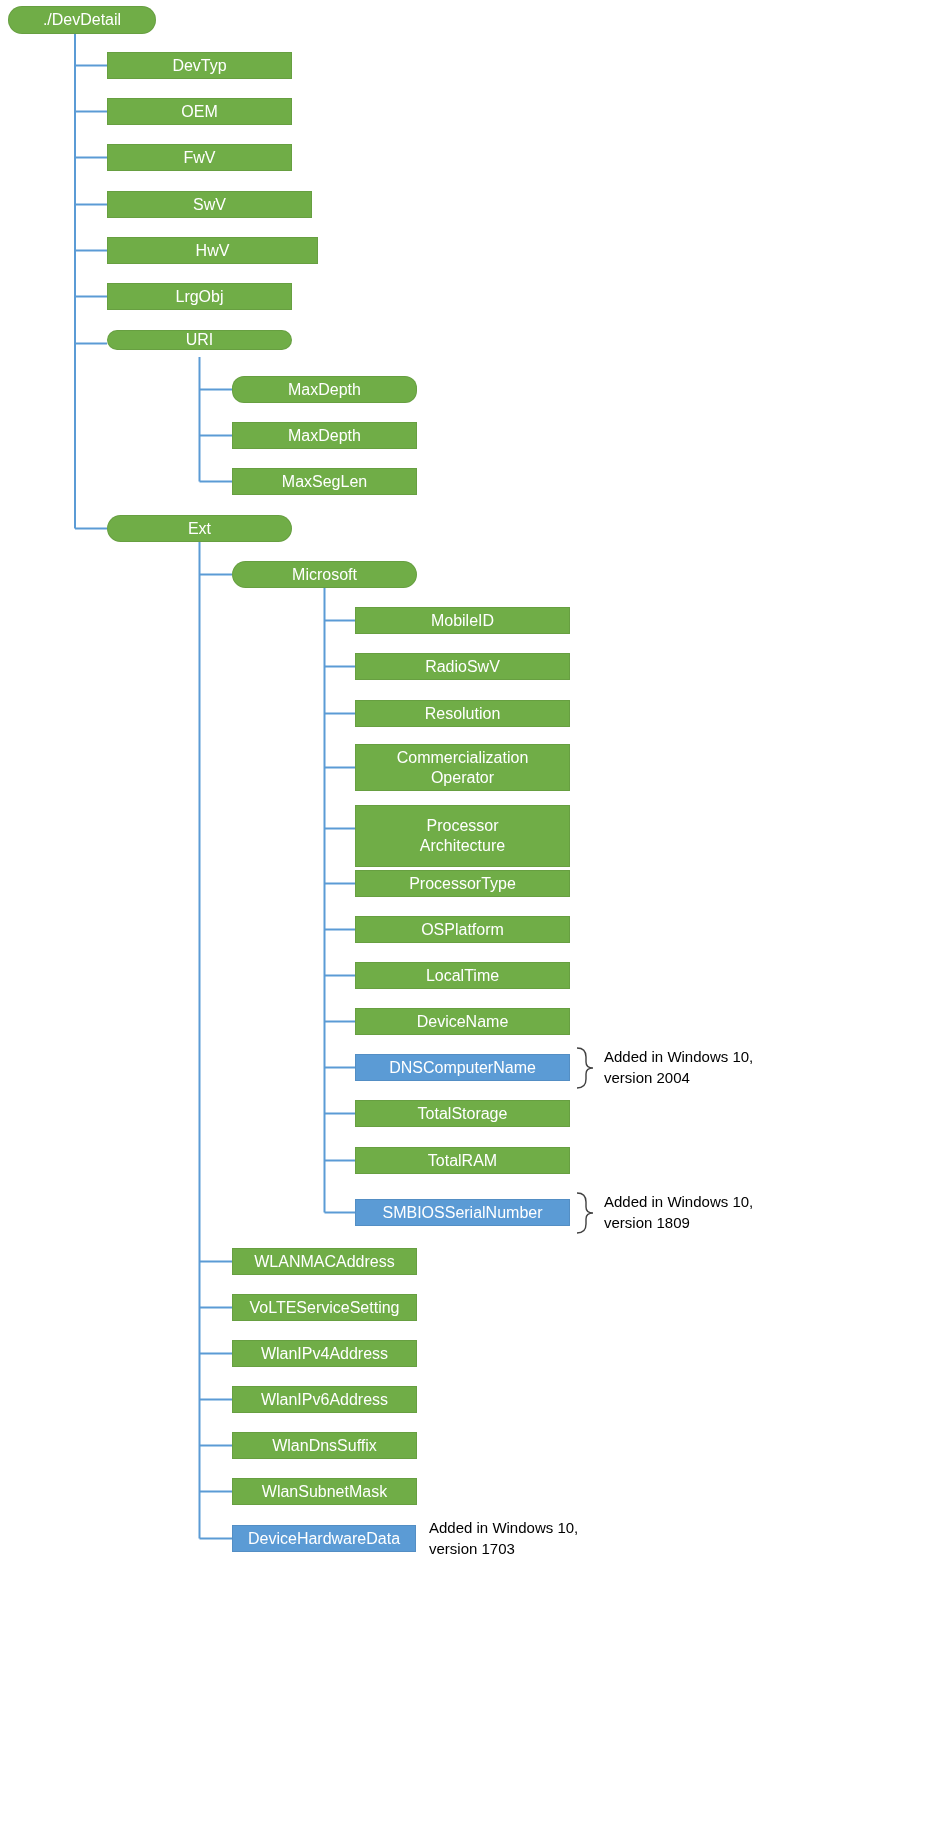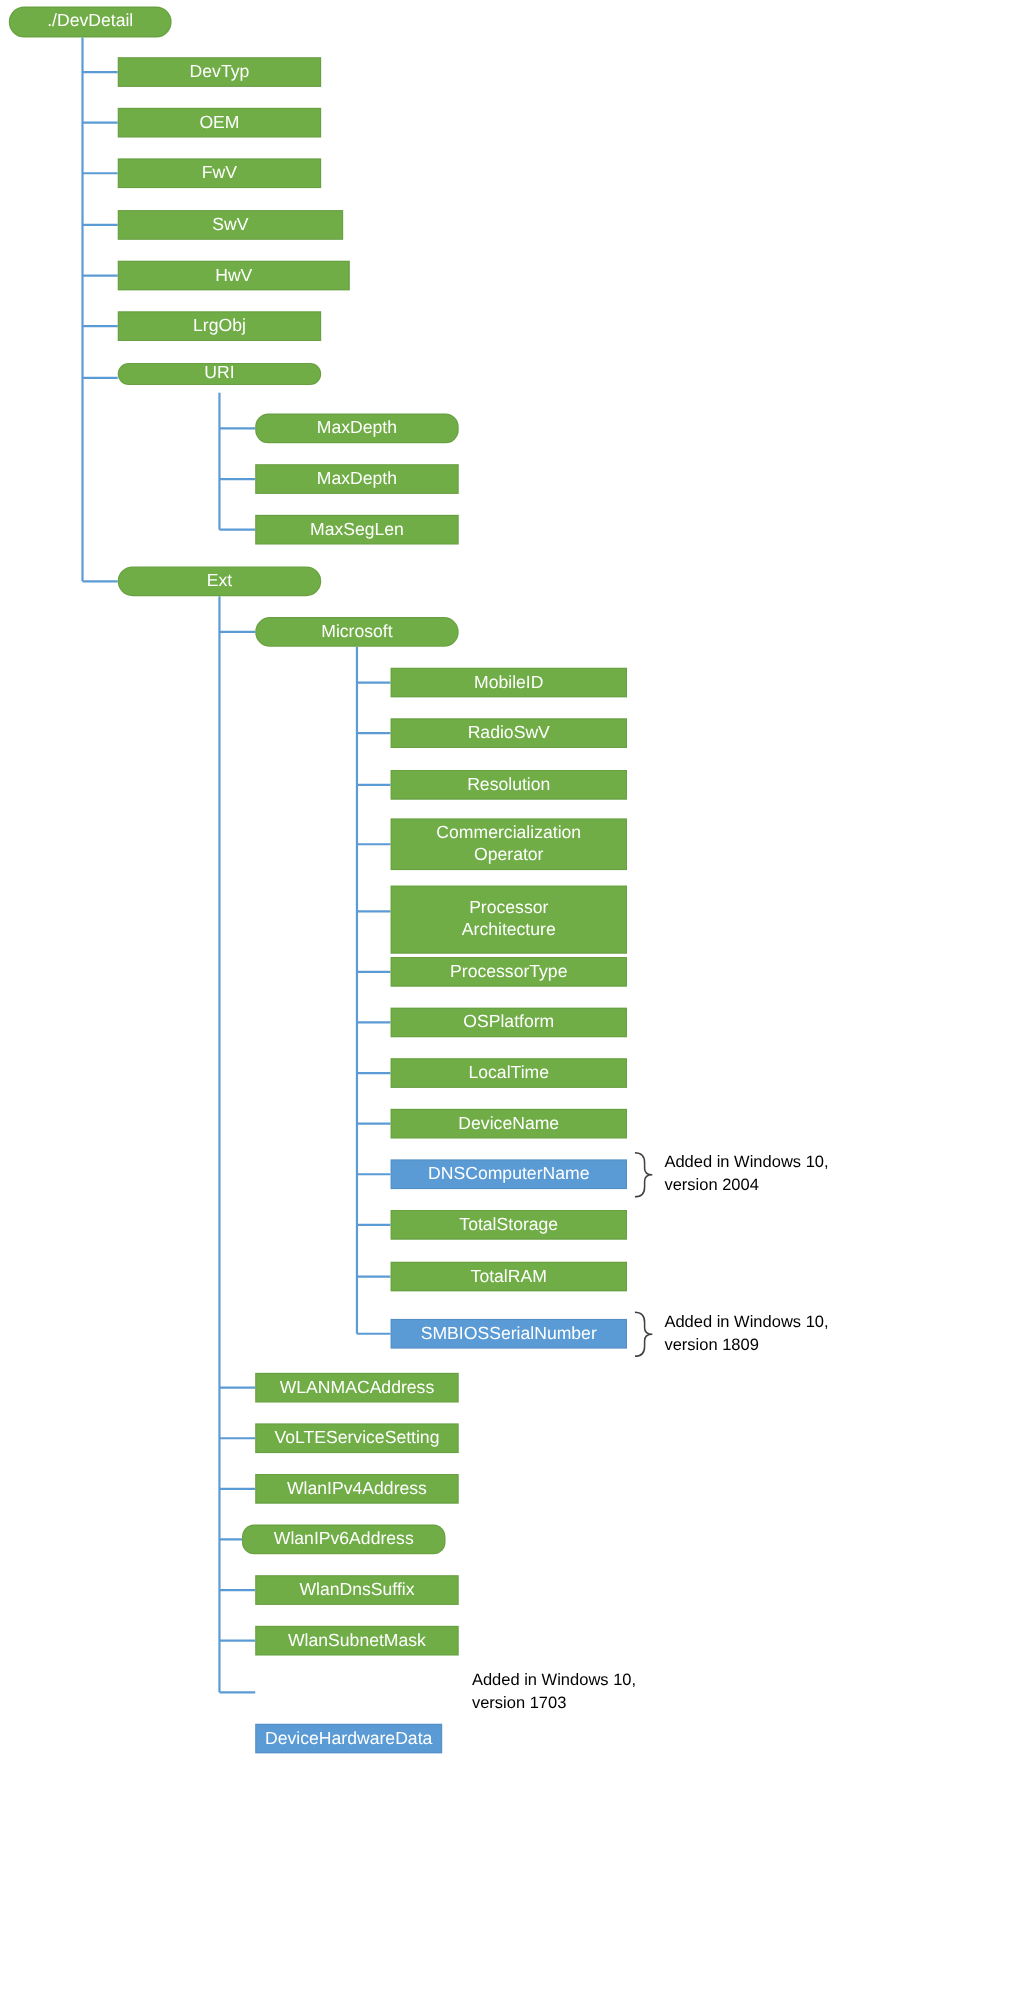--- a/index.html
+++ b/index.html
@@ -118,24 +118,24 @@
       <div class="node" style="left: 355px; top: 916px; width: 215px; height: 27px;">OSPlatform</div>
       <div class="node" style="left: 355px; top: 962px; width: 215px; height: 27px;">LocalTime</div>
       <div class="node" style="left: 355px; top: 1008px; width: 215px; height: 27px;">DeviceName</div>
       <div class="node added" style="left: 355px; top: 1054px; width: 215px; height: 27px;">DNSComputerName</div>
       <div class="node" style="left: 355px; top: 1100px; width: 215px; height: 27px;">TotalStorage</div>
       <div class="node" style="left: 355px; top: 1147px; width: 215px; height: 27px;">TotalRAM</div>
       <div class="node added" style="left: 355px; top: 1199px; width: 215px; height: 27px;">SMBIOSSerialNumber</div>
       <div class="node" style="left: 232px; top: 1248px; width: 185px; height: 27px;">WLANMACAddress</div>
       <div class="node" style="left: 232px; top: 1294px; width: 185px; height: 27px;">VoLTEServiceSetting</div>
       <div class="node" style="left: 232px; top: 1340px; width: 185px; height: 27px;">WlanIPv4Address</div>
-      <div class="node" style="left: 220px; top: 1386px; width: 185px; height: 27px; border-radius: 11px;">WlanIPv6Address</div>
+      <div class="node" style="left: 232px; top: 1386px; width: 185px; height: 27px;">WlanIPv6Address</div>
       <div class="node" style="left: 232px; top: 1432px; width: 185px; height: 27px;">WlanDnsSuffix</div>
       <div class="node" style="left: 232px; top: 1478px; width: 185px; height: 27px;">WlanSubnetMask</div>
-      <div class="node added" style="left: 232px; top: 1525px; width: 170px; height: 27px; margin-top: 42px;">DeviceHardwareData</div>
+      <div class="node added" style="left: 232px; top: 1525px; width: 184px; height: 27px;">DeviceHardwareData</div>
     </div>
   <div id="annotations">
       <svg width="20" height="46" class="bracket" style="left: 577px; top: 1044.5px;">
         <path d="M0,3 Q9,3 9,12 L9,17 Q9,23 16,23 Q9,23 9,29 L9,34 Q9,43 0,43" fill="none" stroke="#404040" stroke-width="1.4"></path>
       </svg>
       <div class="annotation" style="left: 604px; top: 1045.5px;">Added in Windows 10, version 2004</div>
       <svg width="20" height="46" class="bracket" style="left: 577px; top: 1189.5px;">
         <path d="M0,3 Q9,3 9,12 L9,17 Q9,23 16,23 Q9,23 9,29 L9,34 Q9,43 0,43" fill="none" stroke="#404040" stroke-width="1.4"></path>
       </svg>
       <div class="annotation" style="left: 604px; top: 1190.5px;">Added in Windows 10, version 1809</div>

